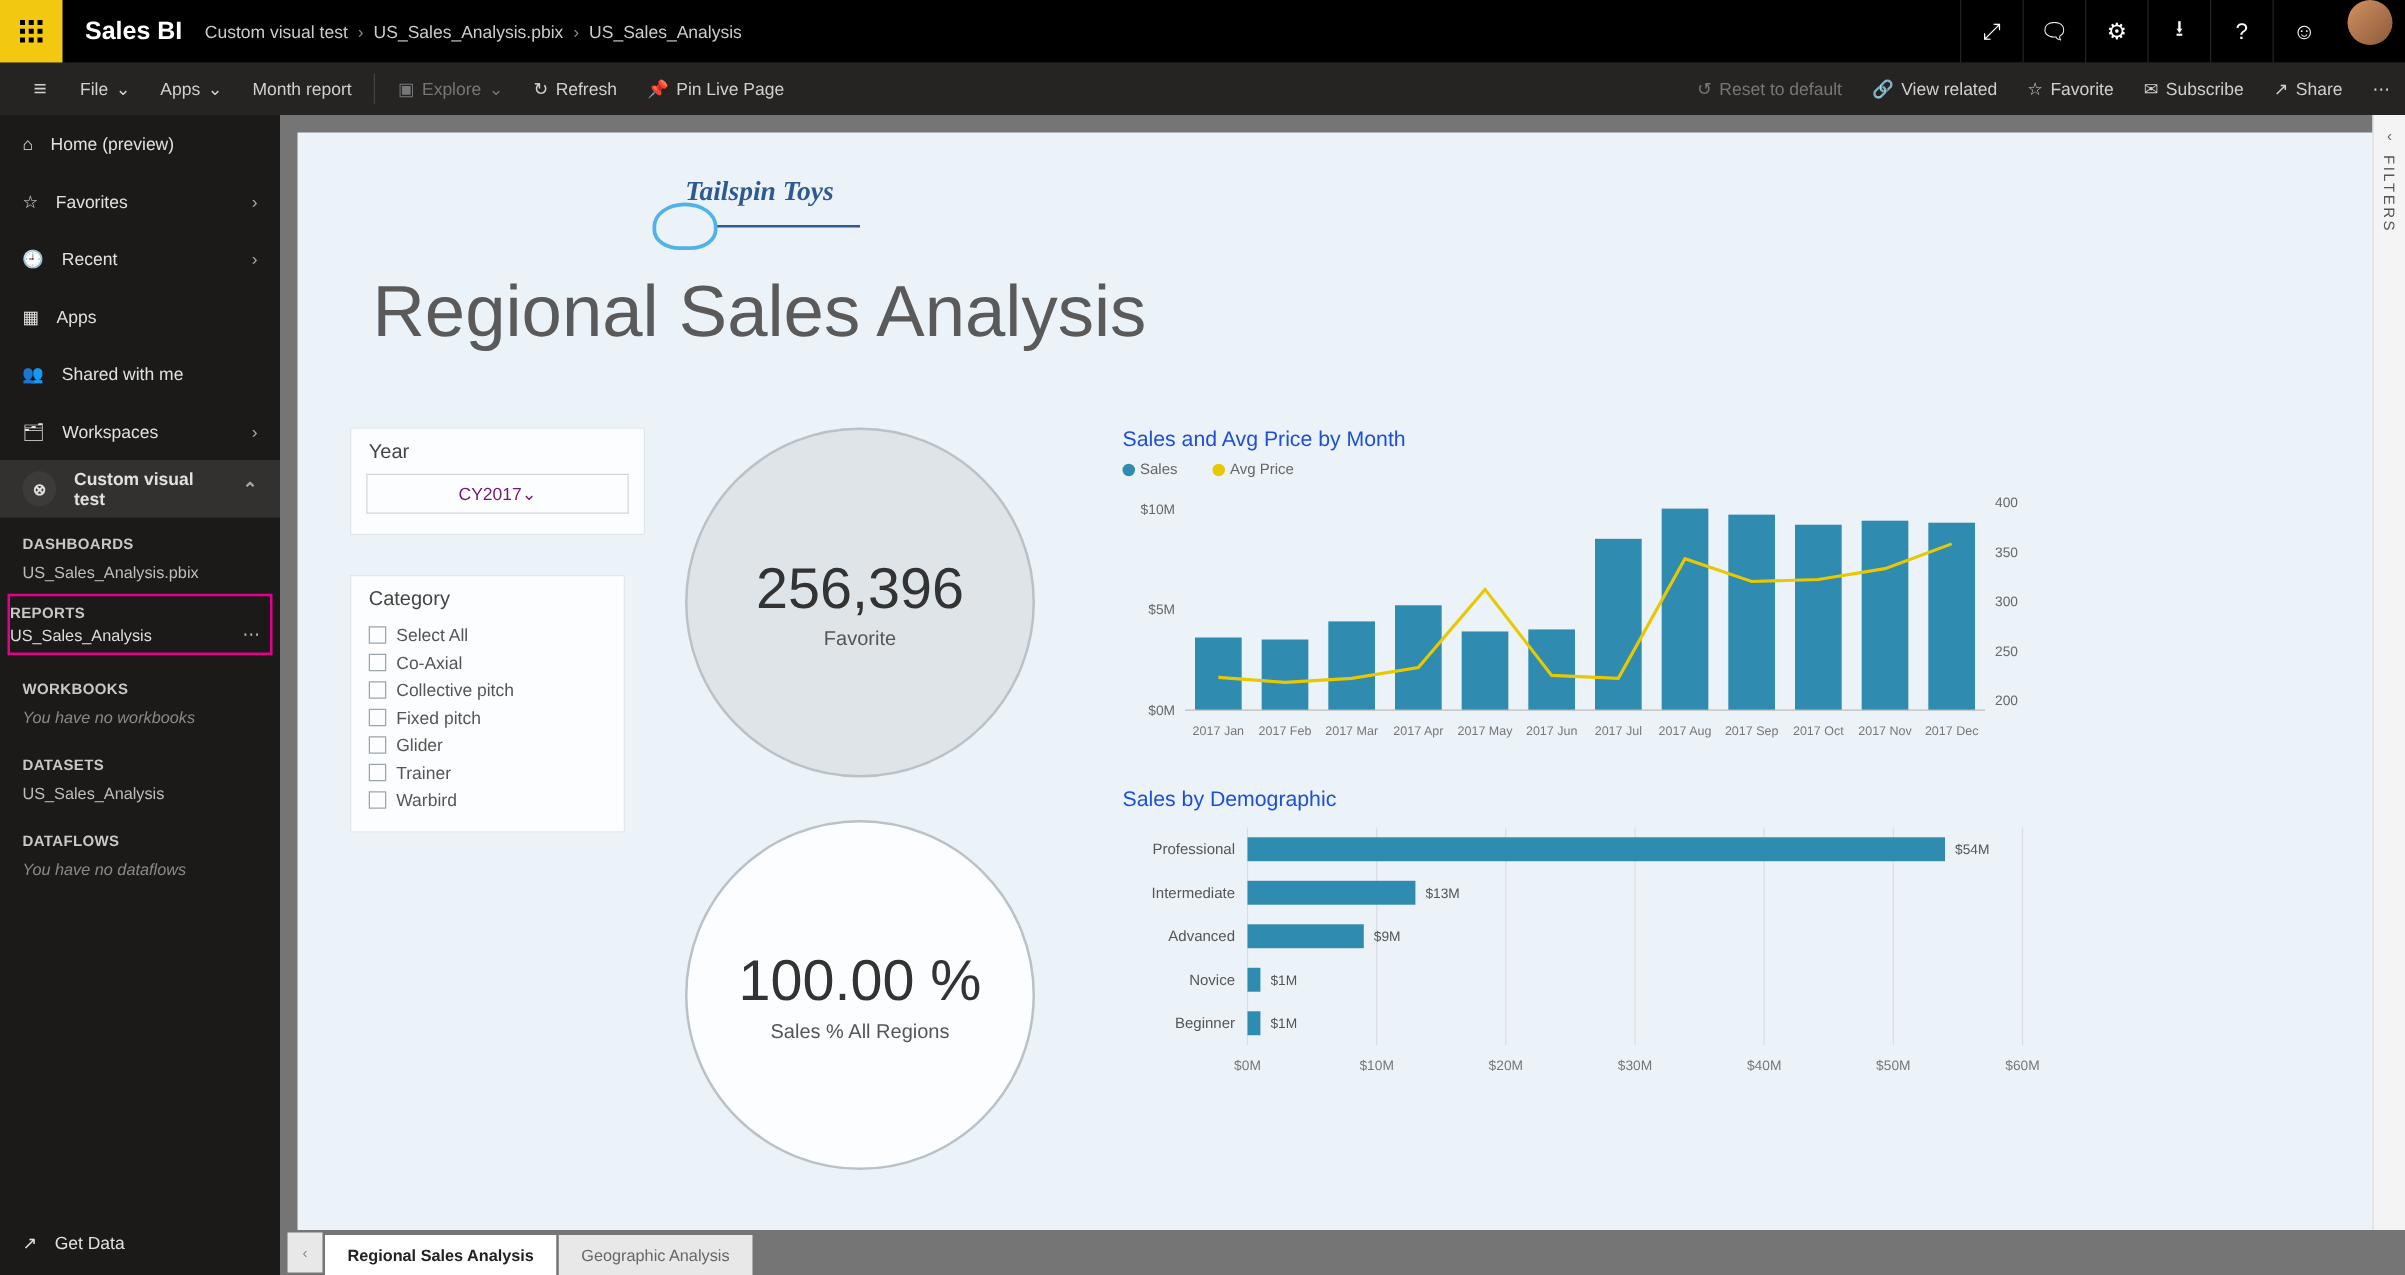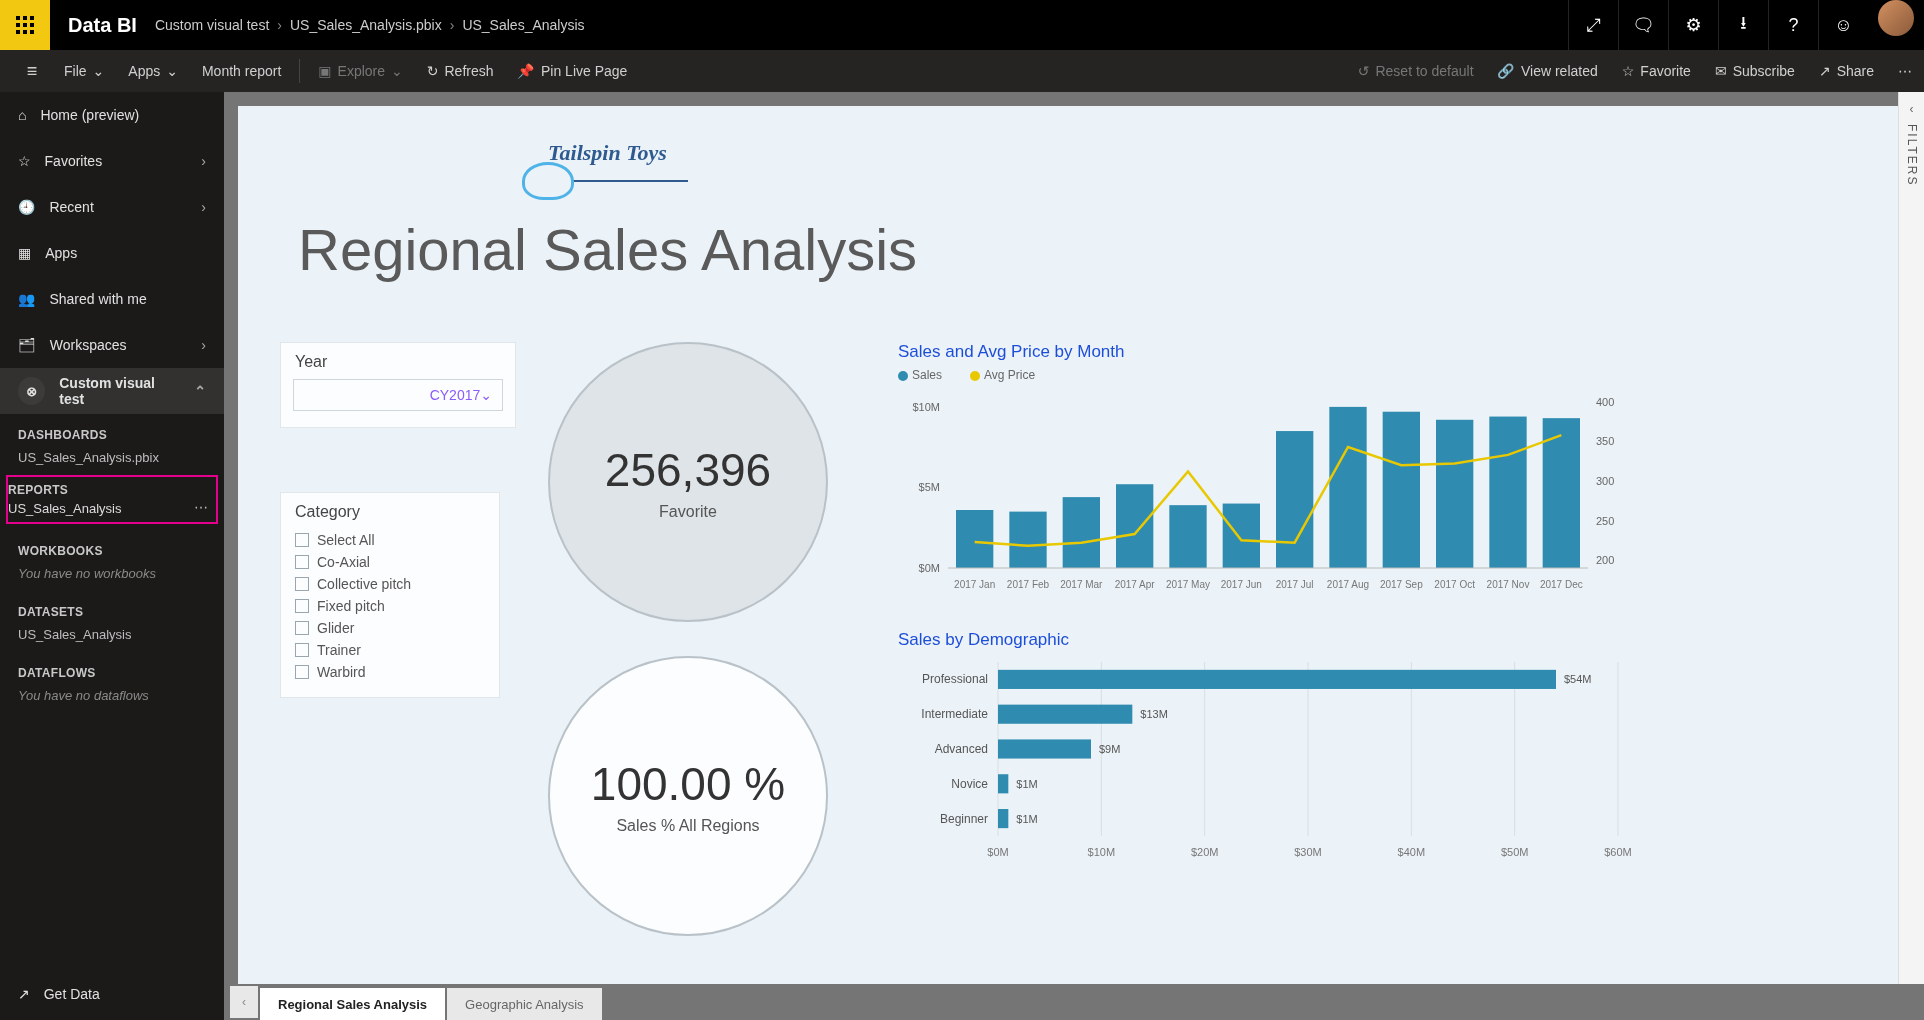--- a/index.html
+++ b/index.html
@@ -64,23 +64,23 @@
 }
 .logo::before {
   content:""; position:absolute; left:-6px; bottom:-20px;
   width:46px; height:32px; border:3px solid #4fb3e8; border-radius:60% 60% 50% 50%;
   background:#ecf3f8;
 }
 .rtitle { font-size:58px; font-weight:300; color:#5a5a5a; }
 
 .slicerYear { position:absolute; left:42px; top:236px; width:236px; height:86px; background:#fcfdfe; border:1px solid #e0e6ea; }
 .slicerYear .hdr { font-size:16px; color:#444; padding:10px 14px 4px; }
-.yearsel { margin:4px 12px 10px; height:32px; border:1px solid #cfd6db; display:flex; align-items:center; padding:0 10px; font-size:14px; color:#8b5cf6; justify-content:flex-end; cursor:pointer; }
-
-.slicerCat { position:absolute; left:42px; top:354px; width:220px; background:#fcfdfe; border:1px solid #e0e6ea; padding:10px 14px 14px;margin-top:32px; }
+.yearsel { margin:4px 12px 10px; height:32px; border:1px solid #cfd6db; display:flex; align-items:center; padding:0 10px; font-size:14px; color:#701a75; justify-content:center; cursor:pointer; }
+
+.slicerCat { position:absolute; left:42px; top:354px; width:220px; background:#fcfdfe; border:1px solid #e0e6ea; padding:10px 14px 14px; }
 .slicerCat .hdr { font-size:16px; color:#444; margin-bottom:8px; }
 .catitem { display:flex; align-items:center; gap:8px; font-size:14px; color:#555; padding:3px 0; cursor:pointer; }
 .catitem .cb { width:14px; height:14px; border:1px solid #9aa5ad; }
 
 .bigcircle { position:absolute; width:280px; height:280px; border-radius:50%; border:2px solid #b9c2c8; background:#dfe4e8; display:flex; flex-direction:column; align-items:center; justify-content:center; }
 .bigcircle.c1 { left:310px; top:236px; }
 .bigcircle.c2 { left:310px; top:550px; background:#fcfdfe; }
 .bigcircle .val { font-size:46px; font-weight:300; color:#333; }
 .bigcircle .lab { font-size:16px; color:#555; margin-top:6px; }
 
@@ -105,21 +105,21 @@
           <rect x="15" y="1" width="4" height="4"></rect>
       <rect x="1" y="8" width="4" height="4"></rect>
           <rect x="8" y="8" width="4" height="4"></rect>
           <rect x="15" y="8" width="4" height="4"></rect>
       <rect x="1" y="15" width="4" height="4"></rect>
           <rect x="8" y="15" width="4" height="4"></rect>
           <rect x="15" y="15" width="4" height="4"></rect>
     </g>
       </svg>
   </div>
-  <div class="brand">Data BI</div>
+  <div class="brand">Sales BI</div>
   <div class="crumbs">
     <span>Custom visual test</span>
     <span class="sep">›</span>
     <span>US_Sales_Analysis.pbix</span>
     <span class="sep">›</span>
     <span>US_Sales_Analysis</span>
   </div>
   <div class="spacer"></div>
   <div class="appicons">
     <div class="ai">⤢</div>

